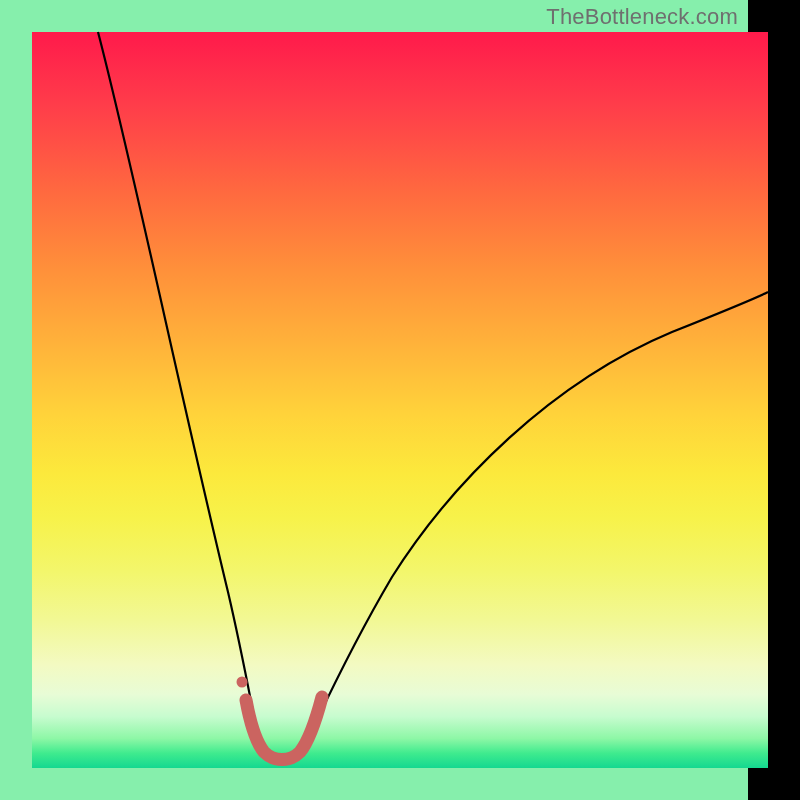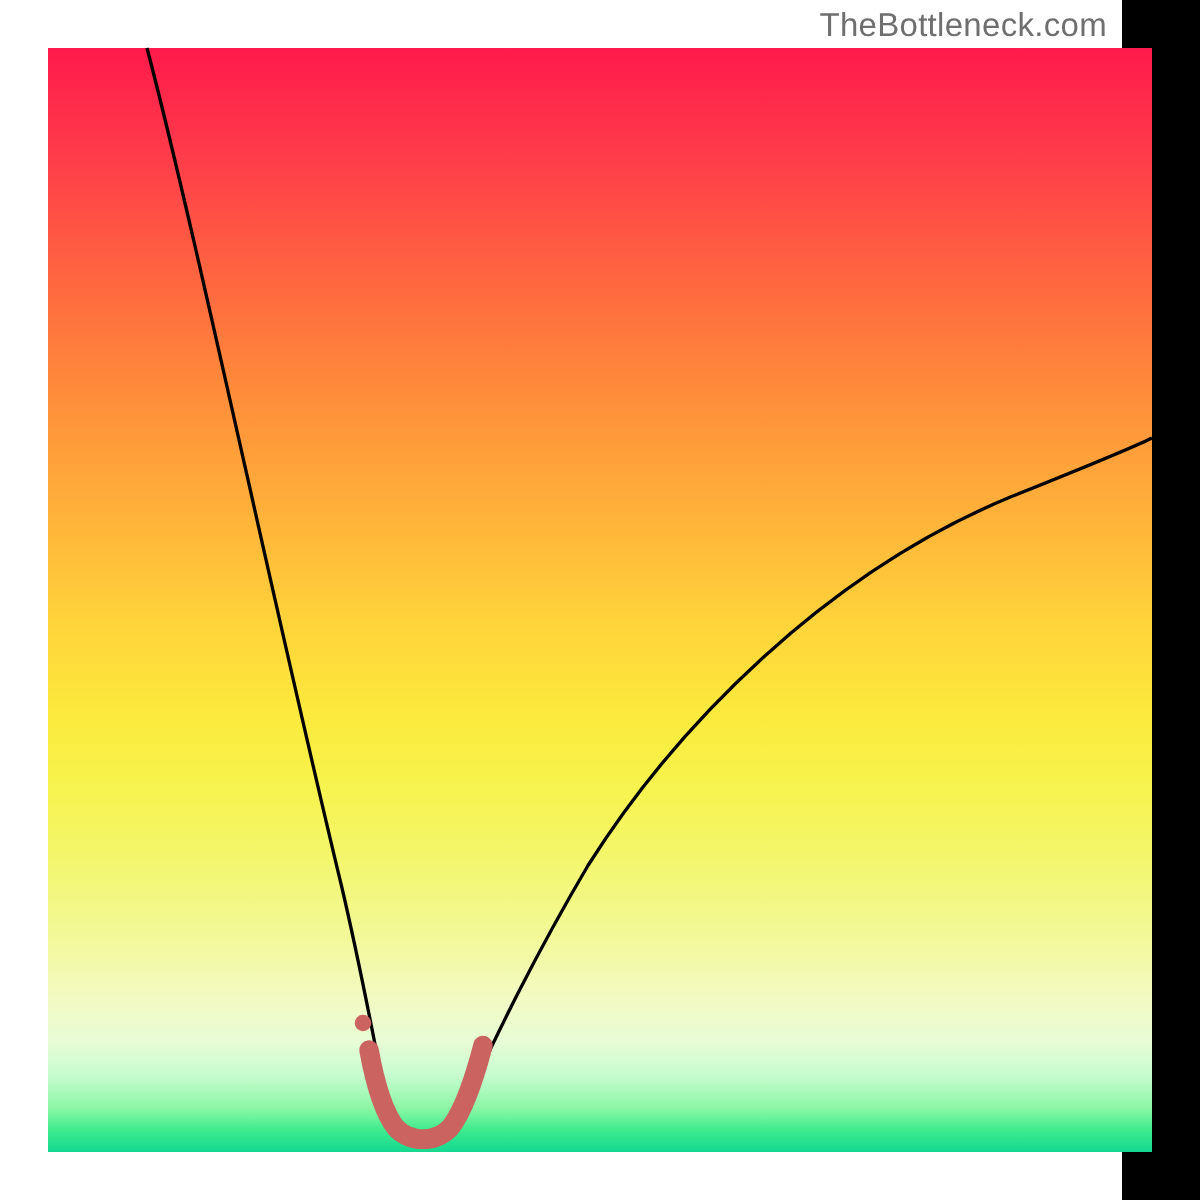--- a/index.html
+++ b/index.html
@@ -10,21 +10,21 @@
     background: #000;
     overflow: hidden;
     font-family: Arial, Helvetica, sans-serif;
   }
   .frame {
     position: absolute;
     left: 0;
     top: 0;
     width: 748px;
     height: 800px;
-    background: #ffffff;
+    background: #86efac;
   }
   .plot {
     position: absolute;
     left: 32px;
     top: 32px;
     width: 736px;
     height: 736px;
     background: linear-gradient(to bottom,
       #ff1a4b 0%,
       #ff3d4a 10%,

